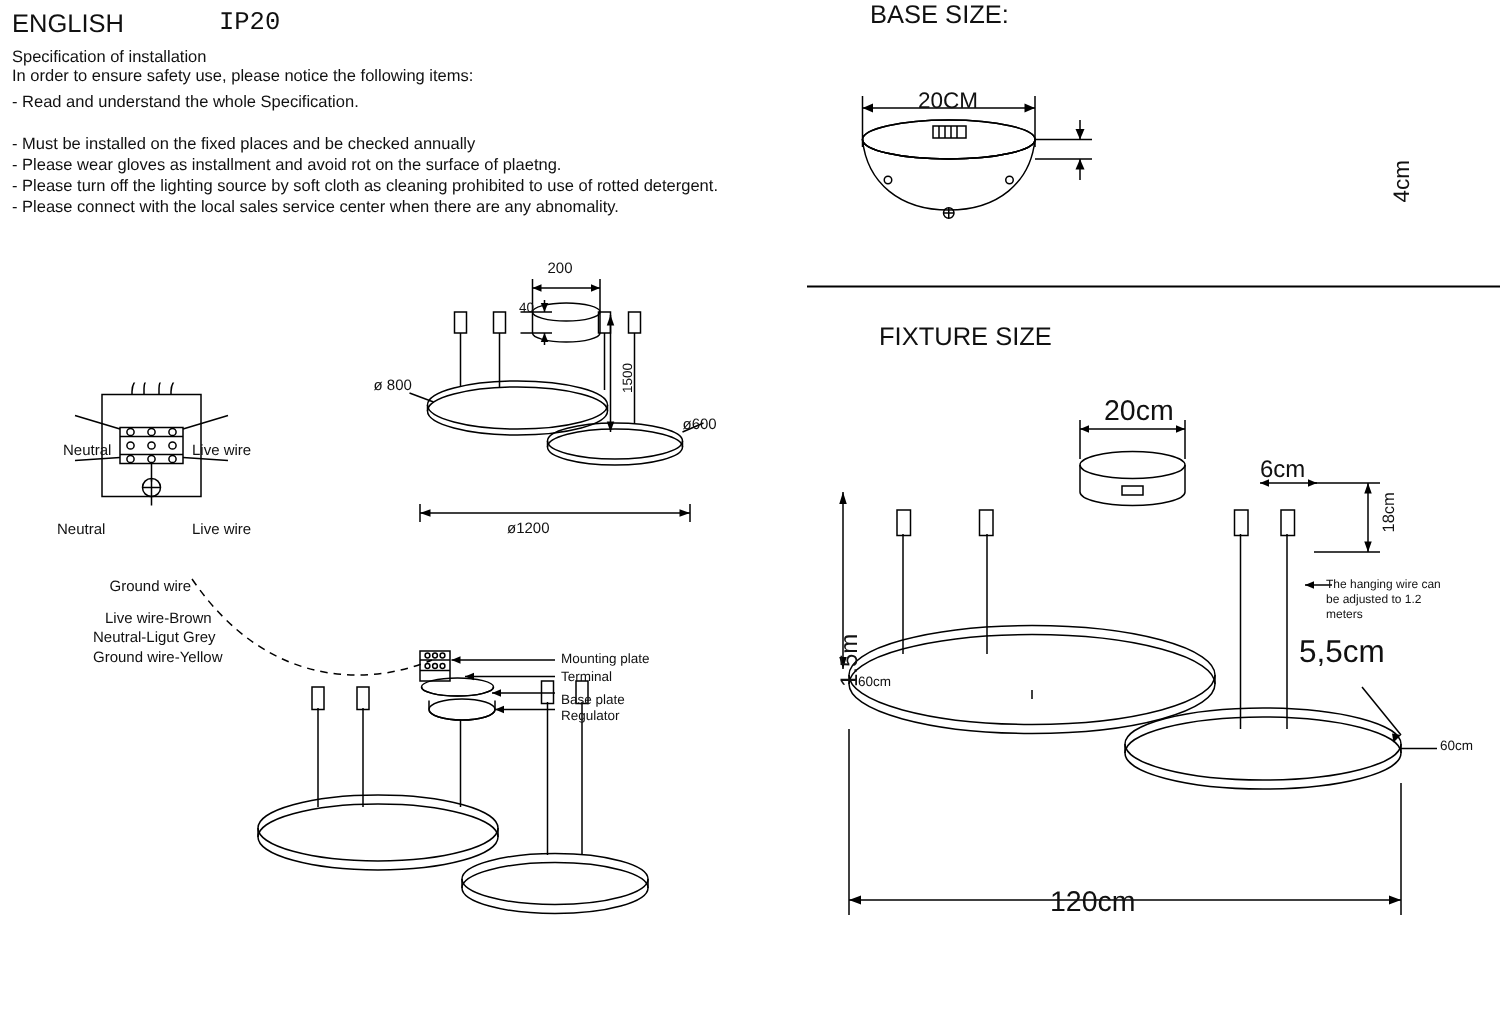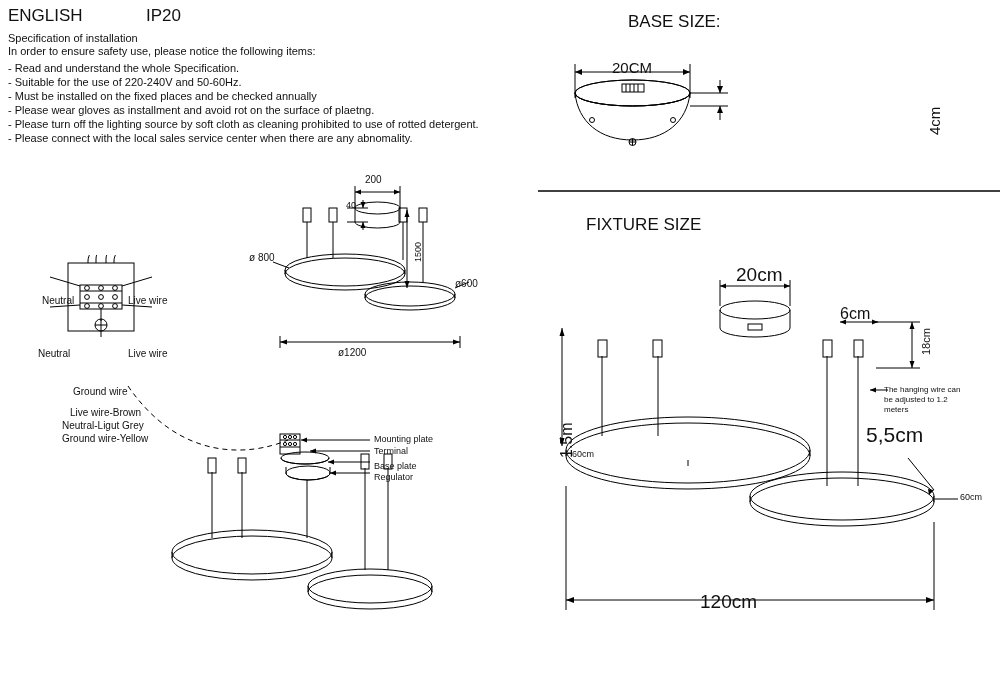--- a/index.html
+++ b/index.html
@@ -25,32 +25,31 @@
   .s19{font-size:19px;}
   .s21{font-size:21px;}
   .rot90{transform:rotate(-90deg);transform-origin:left top;}
 </style>
 </head>
 <body>
 
 <div class="root">
 
   <div class="t s17" style="left:8px;top:6px;">ENGLISH</div>
-  <div class="t s17" style="left:146px;top:6px;">IP20</div>
+  <div class="t s17" style="left:146px;top:6px;font-family:Liberation Mono, monospace;">IP20</div>
 
   <div class="t s11" style="left:8px;top:32px;">Specification of installation</div>
   <div class="t s11" style="left:8px;top:45px;">In order to ensure safety use, please notice the following items:</div>
   <div class="t s11" style="left:8px;top:62px;">- Read and understand the whole Specification.</div>
-  <div class="t s11" style="left:8px;top:76px;">- Suitable for the use of 220-240V and 50-60Hz.</div>
   <div class="t s11" style="left:8px;top:90px;">- Must be installed on the fixed places and be checked annually</div>
   <div class="t s11" style="left:8px;top:104px;">- Please wear gloves as installment and avoid rot on the surface of plaetng.</div>
   <div class="t s11" style="left:8px;top:132px;">- Please connect with the local sales service center when there are any abnomality.</div>
   <div class="t s11" style="left:8px;top:118px;">- Please turn off the lighting source by soft cloth as cleaning prohibited to use of rotted detergent.</div>
 
-  <div class="t s17" style="left:580px;top:12px;margin-left:48px;">BASE SIZE:</div>
+  <div class="t s17" style="left:580px;top:0;">BASE SIZE:</div>
 
   <svg class="abs" style="left:530px;top:50px;" width="470" height="125">
     <g fill="none" stroke="#000" stroke-width="1">
 
       <line x1="45" y1="22" x2="160" y2="22"></line>
       <path d="M45 22 l7 -3 v6 z" fill="#000" stroke="none"></path>
       <path d="M160 22 l-7 -3 v6 z" fill="#000" stroke="none"></path>
       <line x1="45" y1="14" x2="45" y2="48"></line>
       <line x1="160" y1="14" x2="160" y2="48"></line>
 

